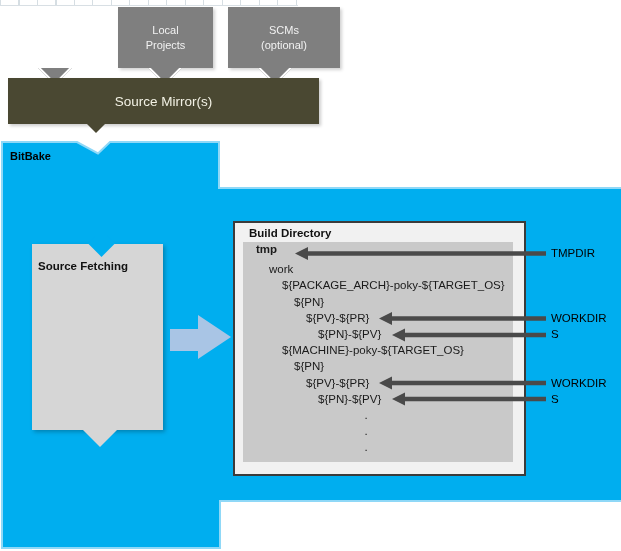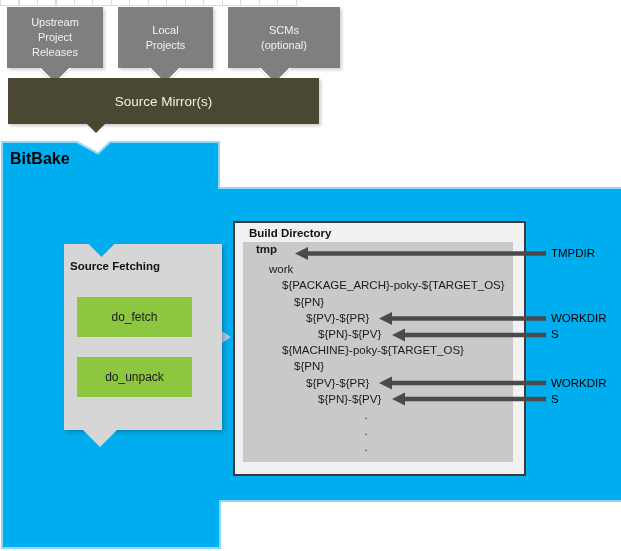--- a/index.html
+++ b/index.html
@@ -23,25 +23,24 @@
   .tail-clip{overflow:hidden;}
   .tail-diamond{
     position:absolute;transform:rotate(45deg);background:var(--gray);
   }
   .tail-diamond.bordered{border:2px solid #fff;}
   #source-mirror{
     left:8px;top:78px;width:311px;height:46px;background:var(--olive);
     color:#f2f1e4;font-size:13.5px;display:flex;align-items:center;justify-content:center;
     box-shadow:2px 2px 3px rgba(0,0,0,.2);
   }
-  #bitbake-label{left:10px;top:150px;font-size:16px;font-weight:bold;color:#000;}
+  #bitbake-label{left:10px;top:150px;font-size:11px;font-weight:bold;color:#000;}
   #source-fetching{
-    left:32px;top:244px;width:158px;height:186px;background:var(--panelgray);
+    left:32px;top:244px;width:131px;height:186px;background:var(--panelgray);
     box-shadow:2px 2px 4px rgba(0,0,0,.25);
-    margin-left:32px;
   }
   #source-fetching-title{position:absolute;left:6px;top:16px;font-size:11.5px;font-weight:bold;color:#111;}
   .task-box{
     position:absolute;left:13px;width:115px;height:40px;background:var(--green);
     display:flex;align-items:center;justify-content:center;font-size:12px;color:#1a1a1a;
   }
   #task-do-fetch{top:53px;}
   #task-do-unpack{top:113px;}
   #sf-top-notch{left:92px;top:234px;width:19px;height:19px;background:var(--blue);transform:rotate(45deg);}
   #build-directory{
@@ -59,23 +58,20 @@
 
 <div id="canvas">
 
   <svg class="abs" style="left:0;top:0;" width="621" height="551" viewBox="0 0 621 551">
     <polygon points="2,142 77,142 98,153.5 110,142 219,142 219,188 622,188 622,501 220,501 220,548 2,548" style="fill:var(--blue);stroke:#8fd8f7;stroke-width:2;"></polygon>
     <polygon points="170,329 198,329 198,315 231,337 198,359 198,351 170,351" style="fill:var(--arrow_light);"></polygon>
   </svg>
 
   <div id="grid-ticks" class="abs"></div>
 
-  <div class="callout abs" style="left:7px;top:7px;width:96px;height:61px;">Upstream
-Project
-Releases</div>
   <div class="callout abs" style="left:118px;top:7px;width:95px;height:61px;">Local
 Projects</div>
   <div class="callout abs" style="left:228px;top:7px;width:112px;height:61px;">SCMs
 (optional)</div>
 
   <div class="abs tail-clip" style="left:37px;top:68px;width:36px;height:20px;">
     <div class="tail-diamond bordered" style="left:6px;top:-12px;width:20px;height:20px;"></div>
   </div>
   <div class="abs tail-clip" style="left:147px;top:68px;width:36px;height:20px;">
     <div class="tail-diamond bordered" style="left:6px;top:-12px;width:20px;height:20px;"></div>
@@ -86,22 +82,20 @@
 
   <div id="source-mirror" class="abs">Source Mirror(s)</div>
   <div class="abs tail-clip" style="left:79px;top:116px;width:34px;height:20px;">
     <div class="tail-diamond" style="left:5px;top:-12px;width:24px;height:24px;background:var(--olive);"></div>
   </div>
 
   <div id="bitbake-label" class="abs">BitBake</div>
 
   <div id="source-fetching" class="abs">
     <div id="source-fetching-title">Source Fetching</div>
-    <div id="task-do-fetch" class="task-box">do_fetch</div>
-    <div id="task-do-unpack" class="task-box">do_unpack</div>
   </div>
   <div id="sf-top-notch" class="abs"></div>
   <div class="abs tail-clip" style="left:82px;top:430px;width:36px;height:18px;">
     <div class="tail-diamond" style="left:6px;top:-12px;width:24px;height:24px;background:var(--panelgray);"></div>
   </div>
 
   <div id="build-directory" class="abs">
     <div id="build-directory-title">Build Directory</div>
     <div id="tree-panel">
         <div class="tree-line" style="top: 0; left: 13px; font-weight: bold;">tmp</div>

